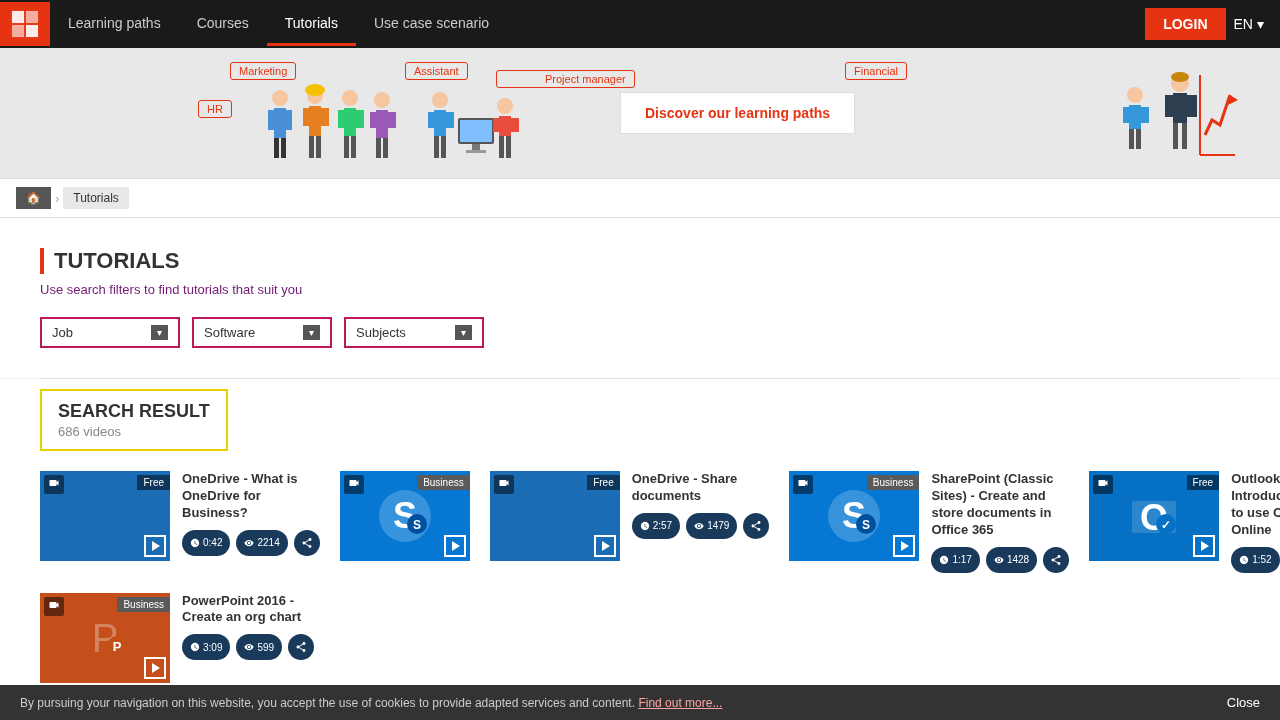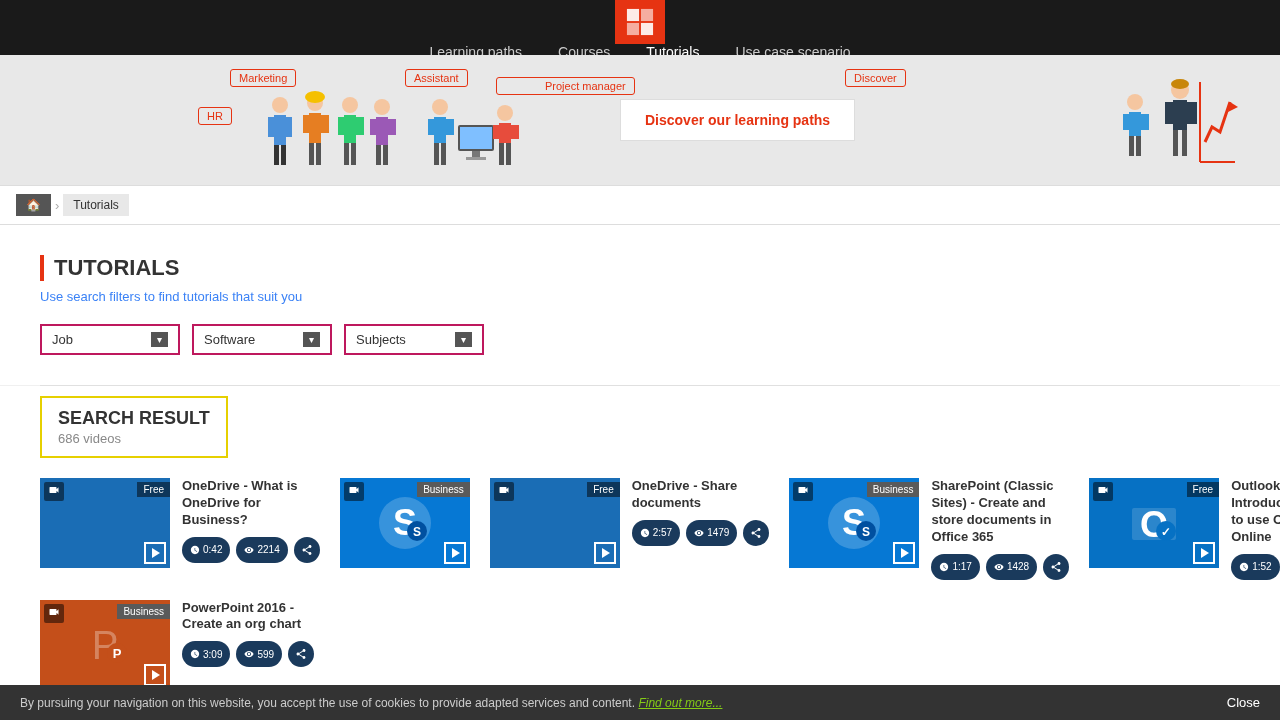--- a/index.html
+++ b/index.html
@@ -1,43 +1,43 @@
 <!DOCTYPE html>
 <html><head>
   <meta charset="utf-8">
   <style>
     * { margin: 0; padding: 0; box-sizing: border-box; }
     body { font-family: 'Segoe UI', Arial, sans-serif; background: #f0f0f0; font-size: 13px; overflow-x: hidden; }
 
     
-    .top-nav { background: #1a1a1a; height: 55px; display: flex; align-items: center; flex-direction: column; }
+    .top-nav { background: #1a1a1a; height: 48px; display: flex; align-items: center; }
     .nav-logo { background: #e63312; width: 50px; height: 44px; display: flex; align-items: center; justify-content: center; flex-shrink: 0; }
     .nav-logo svg { width: 28px; height: 28px; fill: white; }
     .nav-links { display: flex; height: 44px; }
     .nav-link { color: #ccc; padding: 0 18px; display: flex; align-items: center; font-size: 14px; cursor: pointer; text-decoration: none; border-bottom: 3px solid transparent; }
     .nav-link.active { color: white; border-bottom: 3px solid #e63312; }
     .nav-right { margin-left: auto; display: flex; align-items: center; gap: 8px; padding-right: 16px; }
     .login-btn { background: #e63312; color: white; padding: 8px 18px; font-size: 14px; font-weight: bold; cursor: pointer; border: none; }
-    .lang-btn { color: white; font-size: 14px; cursor: pointer; display: flex; align-items: center; gap: 16px; }
+    .lang-btn { color: white; font-size: 14px; cursor: pointer; display: flex; align-items: center; gap: 4px; }
 
     
     .banner { background: #e8e8e8; height: 130px; display: flex; align-items: center; overflow: hidden; position: relative; }
     .banner-tag { border: 1px solid #e63312; color: #e63312; font-size: 11px; padding: 2px 8px; border-radius: 3px; position: absolute; cursor: pointer; }
     .discover-btn { background: white; border: 1px solid #ddd; padding: 12px 24px; color: #e63312; font-weight: bold; font-size: 14px; cursor: pointer; white-space: nowrap; display: flex; align-items: center; justify-content: center; min-width: 200px; }
 
     
     .breadcrumb-bar { background: white; padding: 8px 16px; display: flex; align-items: center; gap: 4px; border-top: 1px solid #ddd; border-bottom: 1px solid #ddd; }
     .breadcrumb-home { background: #555; color: white; padding: 4px 10px; font-size: 12px; cursor: pointer; }
     .breadcrumb-sep { color: #aaa; }
     .breadcrumb-current { background: #e8e8e8; color: #333; padding: 4px 10px; font-size: 12px; }
 
     
     .main { background: white; margin: 0; padding: 30px 40px; }
     .tutorials-title { font-size: 22px; font-weight: bold; color: #333; border-left: 4px solid #e63312; padding-left: 10px; margin-bottom: 8px; }
-    .tutorials-subtitle { color: #3b82f6; margin-bottom: 20px; font-size: 13px; }
+    .tutorials-subtitle { color: #701a75; margin-bottom: 20px; font-size: 13px; }
 
     
     .filters { display: flex; gap: 12px; margin-bottom: 0; }
     .filter-select { display: flex; align-items: center; border: 2px solid #be185d; background: white; padding: 6px 10px; min-width: 140px; cursor: pointer; font-size: 13px; color: #333; }
     .filter-select .arrow { margin-left: auto; color: #555; font-size: 10px; background: #555; color: white; padding: 2px 6px; }
 
     
     .results-section { background: white; padding: 0 40px 20px; }
     .search-result-box { border: 2px solid #e6d000; background: white; display: inline-block; padding: 10px 16px; margin-bottom: 20px; margin-top: 10px; }
     .search-result-title { font-size: 18px; font-weight: bold; color: #333; }
@@ -61,21 +61,21 @@
     .share-btn svg { width: 12px; height: 12px; fill: white; }
 
     
     .thumb-blue { background: #1a6db5; }
     .thumb-sharepoint { background: #0678d4; }
     .thumb-outlook { background: #0671c4; }
     .thumb-powerpoint { background: #c44f1a; }
 
     
     .cookie-bar { background: #333; color: #ccc; padding: 10px 20px; font-size: 12px; display: flex; align-items: center; justify-content: space-between; position: fixed; bottom: 0; width: 100%; }
-    .cookie-bar a { color: #84cc16; font-style: italic; }
+    .cookie-bar a { color: #fca5a5; }
     .cookie-close { color: white; cursor: pointer; font-size: 13px; }
 
     .divider-line { border: none; border-top: 1px solid #e0e0e0; margin: 0 40px; }
   </style>
 </head>
 <body>
 
 <nav class="top-nav">
   <div class="nav-logo">
     <svg viewBox="0 0 30 30">
@@ -98,21 +98,21 @@
       <span>▾</span>
     </div>
   </div>
 </nav>
 
 <div class="banner" style="position:relative; height:130px; overflow:hidden;">
 
   <span class="banner-tag" style="top:14px; left:230px;">Marketing</span>
   <span class="banner-tag" style="top:14px; left:405px;">Assistant</span>
   <span class="banner-tag" style="top:22px; left:496px;padding-left:48px;">Project manager</span>
-  <span class="banner-tag" style="top:14px; left:845px;">Discover</span>
+  <span class="banner-tag" style="top:14px; left:845px;">Financial</span>
   <span class="banner-tag" style="top:52px; left:198px;text-align:center;">HR</span>
 
   <div style="position:absolute; left:260px; bottom:0; display:flex; align-items:flex-end; gap:4px;">
 
     <svg width="140" height="100" viewBox="0 0 140 100">
 
       <circle cx="20" cy="20" r="8" fill="#f5c6a0"></circle>
       <rect x="14" y="30" width="12" height="30" fill="#4a90d9"></rect>
       <rect x="8" y="32" width="8" height="20" fill="#4a90d9"></rect>
       <rect x="24" y="32" width="8" height="20" fill="#4a90d9"></rect>

